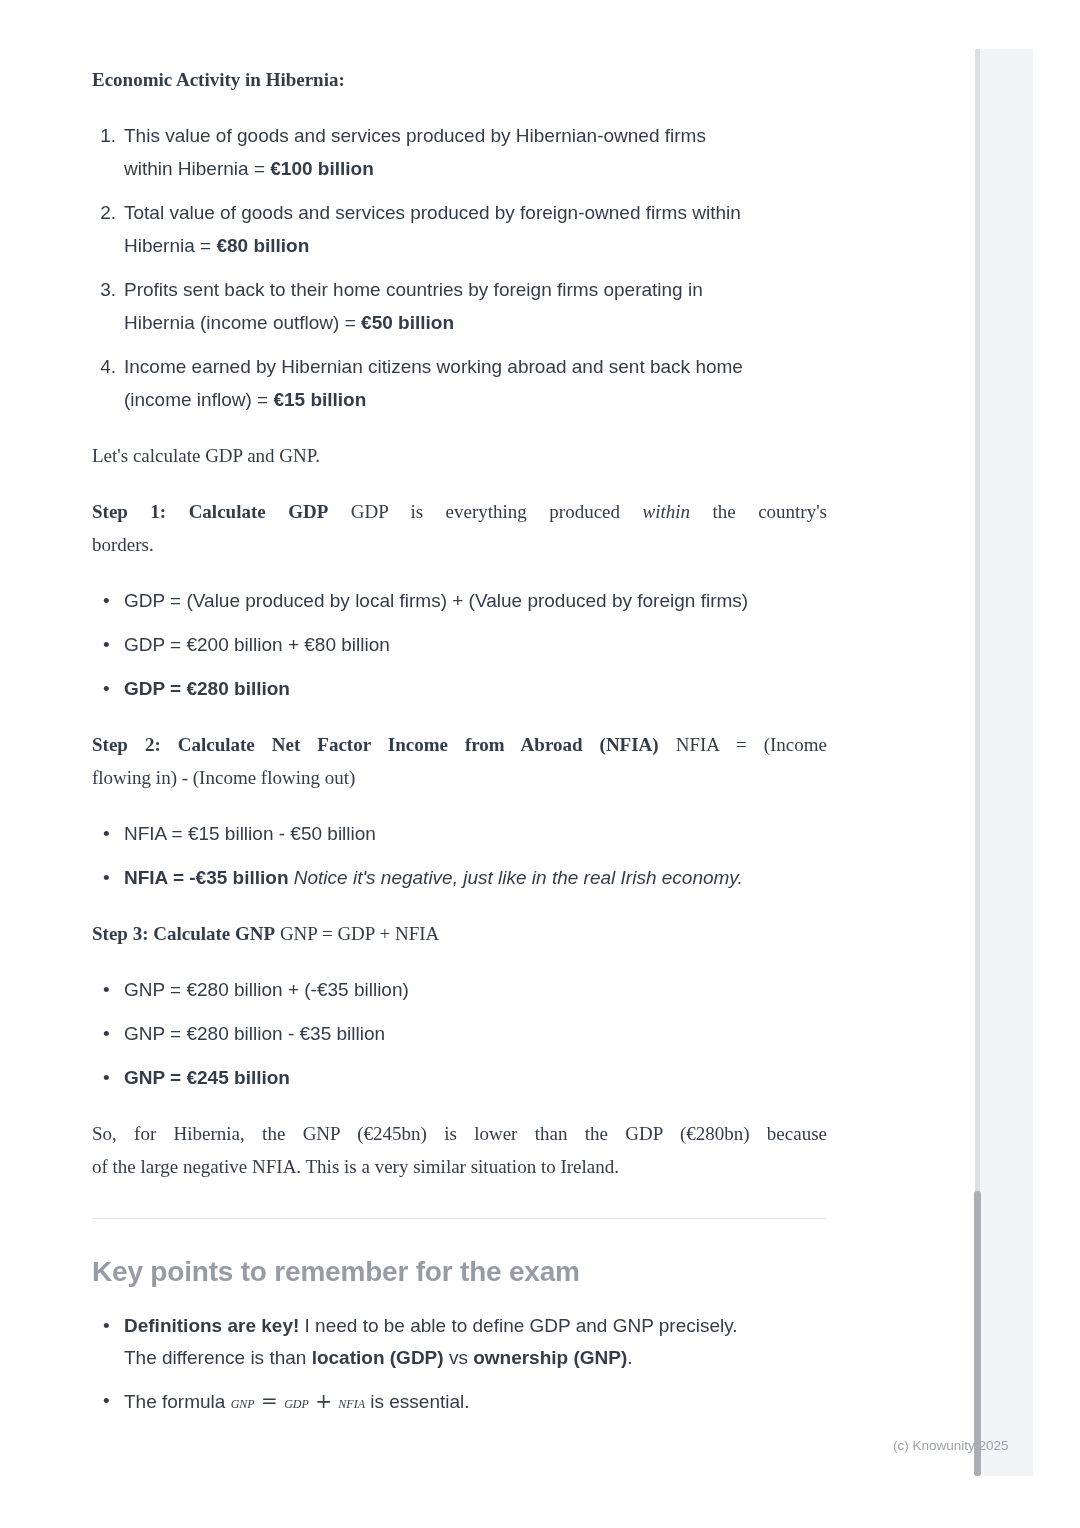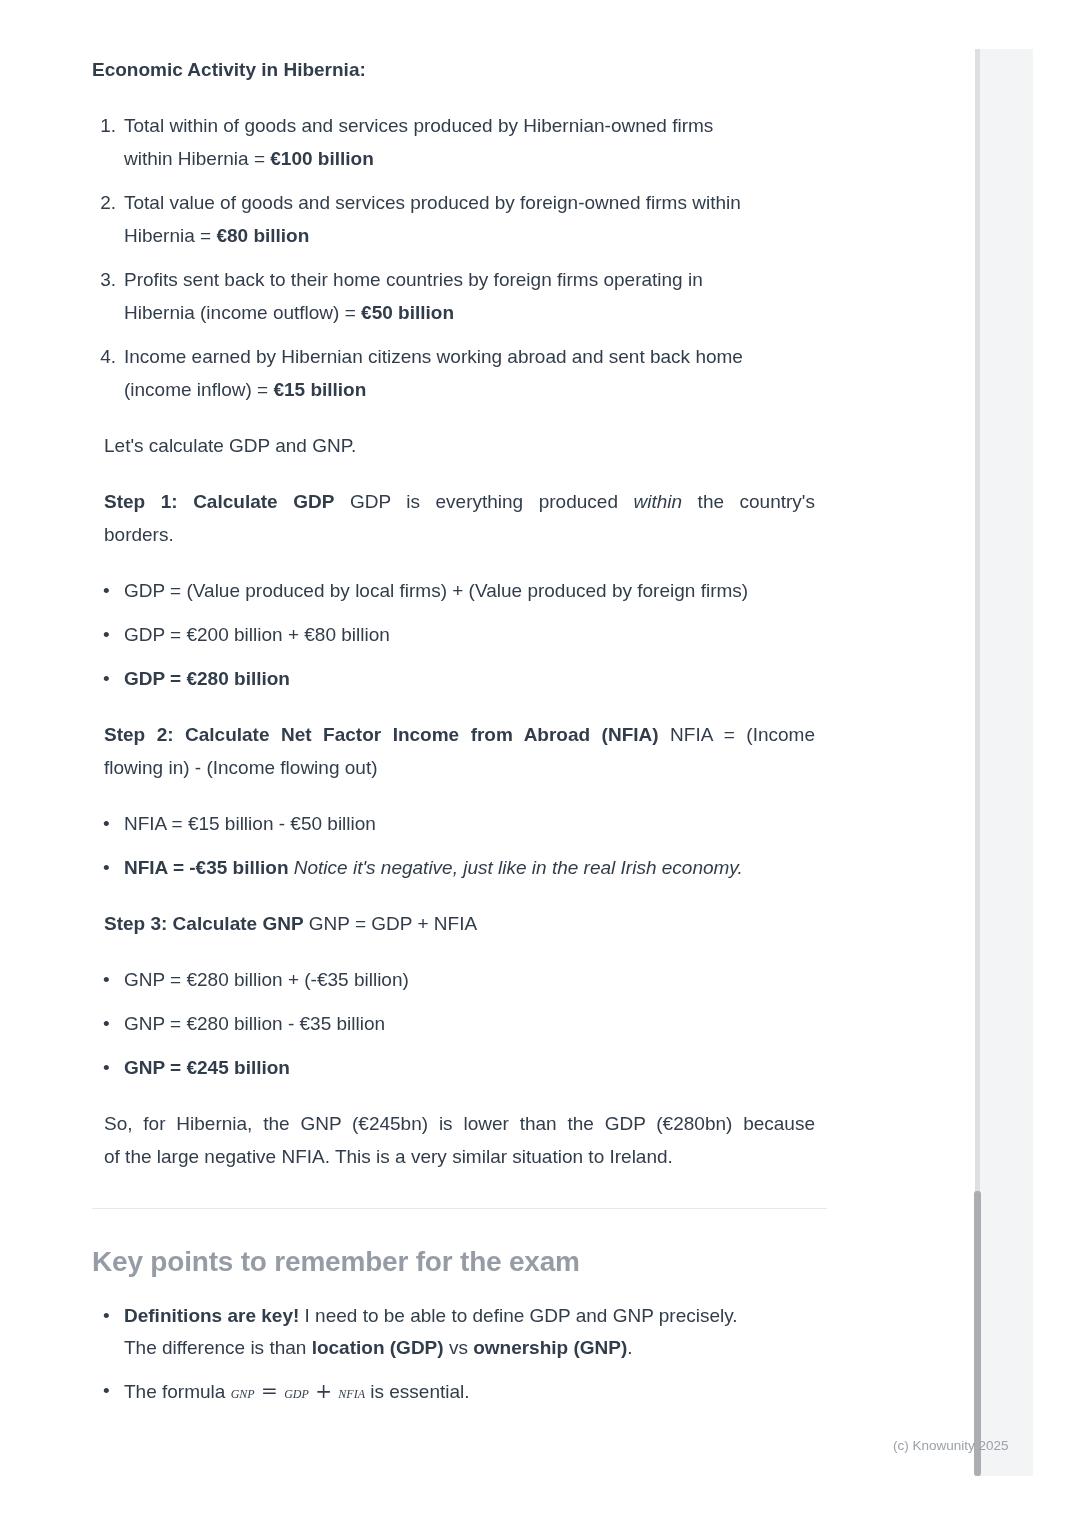--- a/index.html
+++ b/index.html
@@ -6,22 +6,22 @@
     --text:#323d4b; --muted_heading:#969ca6; --divider:#e7e8ea;
     --watermark:#9ba1a9; --scroll_panel:#f3f4f6; --scroll_track:#dddfe2; --scroll_thumb:#aaaeb3;
   }
   html,body{margin:0;padding:0;}
   body{
     width:1080px;height:1528px;position:relative;overflow:hidden;
     background:#ffffff;color:var(--text);
     font-family:"Liberation Sans","DejaVu Sans",sans-serif;
   }
   .content{position:absolute;left:92px;top:0;width:735px;padding-top:53px;font-size:19px;line-height:33px;}
-  .doc-title{font-weight:bold;margin:0 0 23px 0;}
-  .para{margin:23px 12px;}
+  .doc-title{font-weight:bold;margin:10px 0 23px 0;font-family:Liberation Serif, serif;}
+  .para{margin:23px 0;font-family:Liberation Serif, serif;}
   .line{white-space:nowrap;}
   .jline{white-space:normal;text-align:justify;text-align-last:justify;}
   .b{font-weight:bold;}
   .i{font-style:italic;}
   .mv{font-family:Liberation Serif, serif;font-style:italic;font-size:12px;}
   .mr{font-family:"DejaVu Serif","Liberation Serif",serif;font-size:20px;}
   ol.numbers{list-style:none;margin:23px 0;padding:0;counter-reset:item;}
   ol.numbers>li{position:relative;padding-left:32px;margin-bottom:11px;}
   ol.numbers>li:last-child{margin-bottom:8px;}
   ol.numbers>li::before{counter-increment:item;content:counter(item) ".";position:absolute;left:0;width:24px;text-align:right;}
@@ -39,21 +39,21 @@
 </style>
 </head>
 <body>
 
 <div class="content">
 
   <div class="doc-title">Economic Activity in Hibernia:</div>
 
   <ol class="numbers">
       <li>
-        <div class="line"><span>Total within of goods and services produced by Hibernian-owned firms</span></div>
+        <div class="line"><span>This value of goods and services produced by Hibernian-owned firms</span></div>
         <div class="line"><span>within Hibernia = </span><span class="b">€100 billion</span></div>
       </li>
       <li>
         <div class="line"><span>Total value of goods and services produced by foreign-owned firms within</span></div>
         <div class="line"><span>Hibernia = </span><span class="b">€80 billion</span></div>
       </li>
       <li>
         <div class="line"><span>Profits sent back to their home countries by foreign firms operating in</span></div>
         <div class="line"><span>Hibernia (income outflow) = </span><span class="b">€50 billion</span></div>
       </li>

